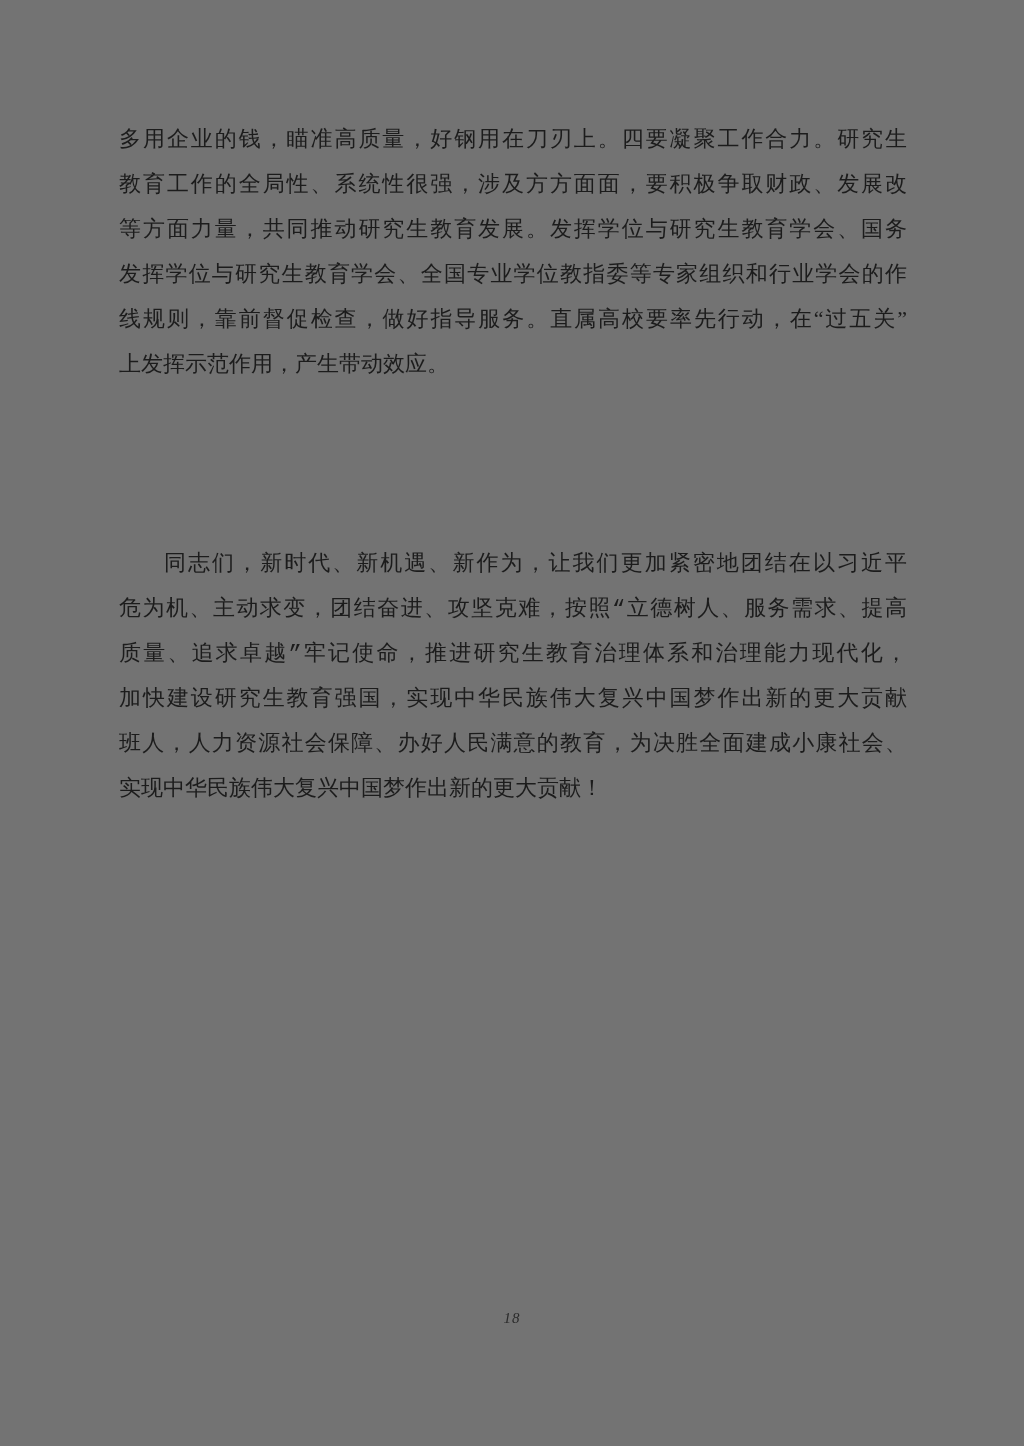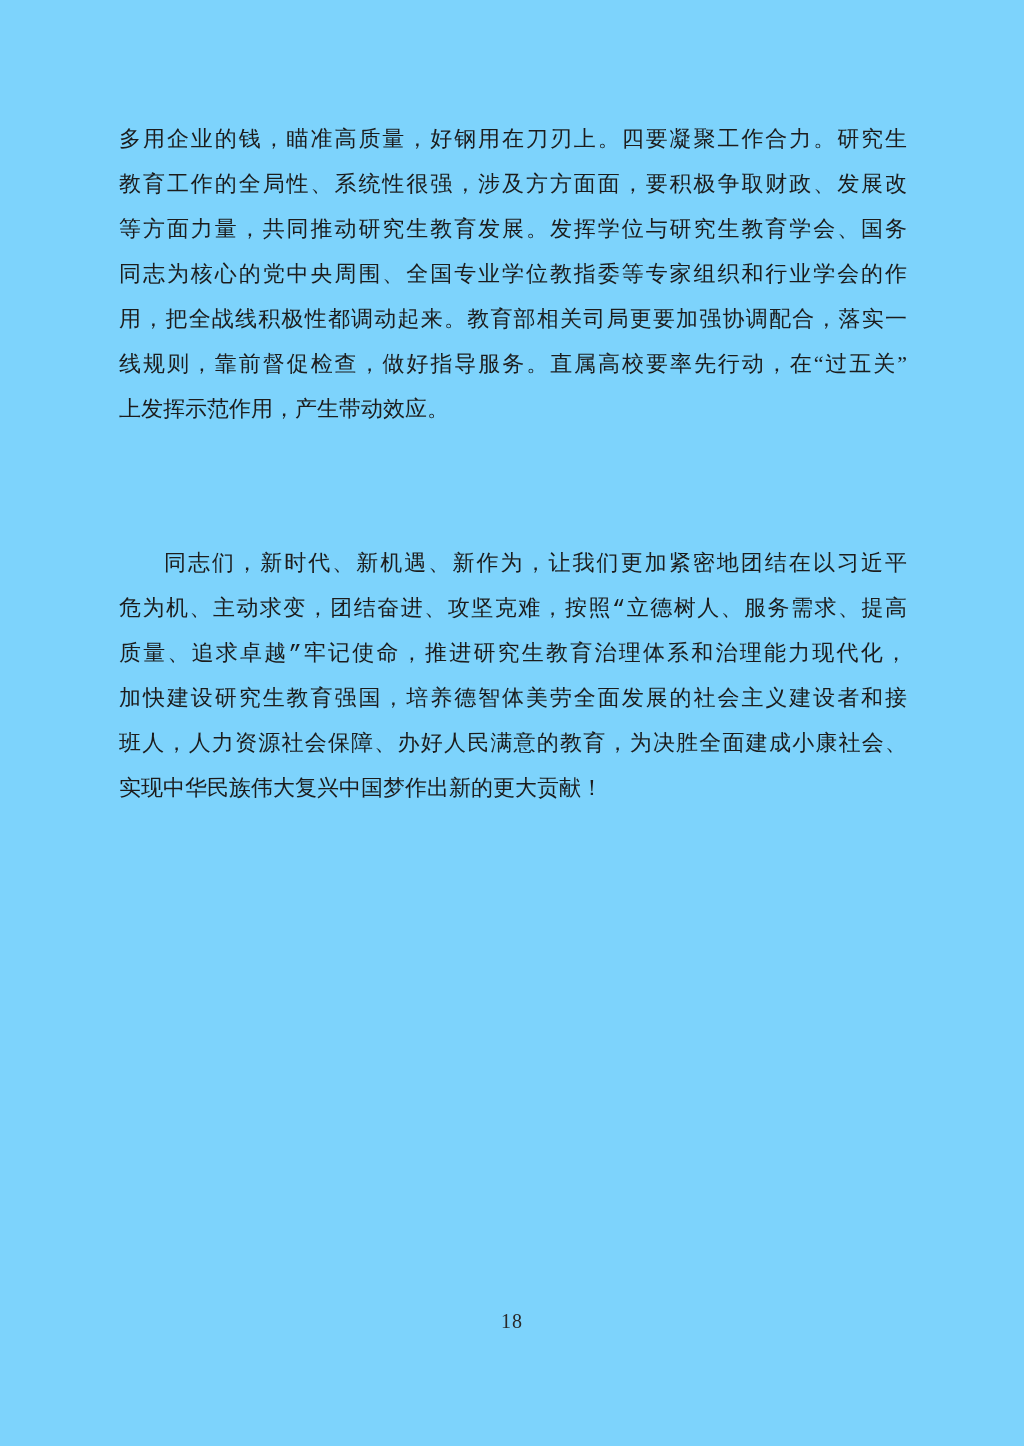--- a/index.html
+++ b/index.html
@@ -4,21 +4,21 @@
 <style>
   html, body {
     margin: 0;
     padding: 0;
     background: #ffffff;
   }
   .page {
     position: relative;
     width: 1024px;
     height: 1446px;
-    background: #7dd3fc;
+    background: #737373;
     font-family: "Liberation Serif", "DejaVu Serif", serif;
     color: #1c1c1c;
     overflow: hidden;
   }
   .para {
     position: absolute;
     left: 119px;
     width: 788px;
     font-size: 22px;
     font-weight: 400;
@@ -38,44 +38,44 @@
   }
   .line.indent {
     text-indent: 45px;
   }
   .page-number {
     position: absolute;
     top: 1310px;
     left: 0;
     right: 0;
     text-align: center;
-    font-size: 20px;
+    font-size: 15px;
     color: #2a2a2a;
     letter-spacing: 1px;
+    font-style: italic;
   }
 </style>
 </head>
 <body>
 
 <div class="page">
 
   <div class="para" id="para1">
     <div class="line">多用企业的钱，瞄准高质量，好钢用在刀刃上。四要凝聚工作合力。研究生</div>
     <div class="line">教育工作的全局性、系统性很强，涉及方方面面，要积极争取财政、发展改</div>
     <div class="line">等方面力量，共同推动研究生教育发展。发挥学位与研究生教育学会、国务</div>
-    <div class="line">同志为核心的党中央周围、全国专业学位教指委等专家组织和行业学会的作</div>
-    <div class="line">用，把全战线积极性都调动起来。教育部相关司局更要加强协调配合，落实一</div>
+    <div class="line">发挥学位与研究生教育学会、全国专业学位教指委等专家组织和行业学会的作</div>
     <div class="line">线规则，靠前督促检查，做好指导服务。直属高校要率先行动，在“过五关”</div>
     <div class="line last">上发挥示范作用，产生带动效应。</div>
   </div>
 
   <div class="para" id="para2">
     <div class="line indent">同志们，新时代、新机遇、新作为，让我们更加紧密地团结在以习近平</div>
     <div class="line">危为机、主动求变，团结奋进、攻坚克难，按照“立德树人、服务需求、提高</div>
     <div class="line">质量、追求卓越”牢记使命，推进研究生教育治理体系和治理能力现代化，</div>
-    <div class="line">加快建设研究生教育强国，培养德智体美劳全面发展的社会主义建设者和接</div>
+    <div class="line">加快建设研究生教育强国，实现中华民族伟大复兴中国梦作出新的更大贡献</div>
     <div class="line">班人，人力资源社会保障、办好人民满意的教育，为决胜全面建成小康社会、</div>
     <div class="line last">实现中华民族伟大复兴中国梦作出新的更大贡献！</div>
   </div>
 
   <div class="page-number">18</div>
 
 </div>
 
 </body></html>

